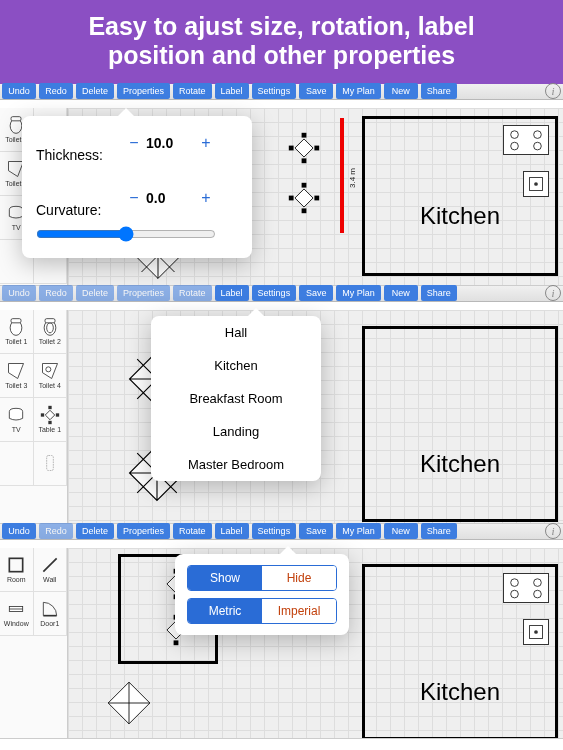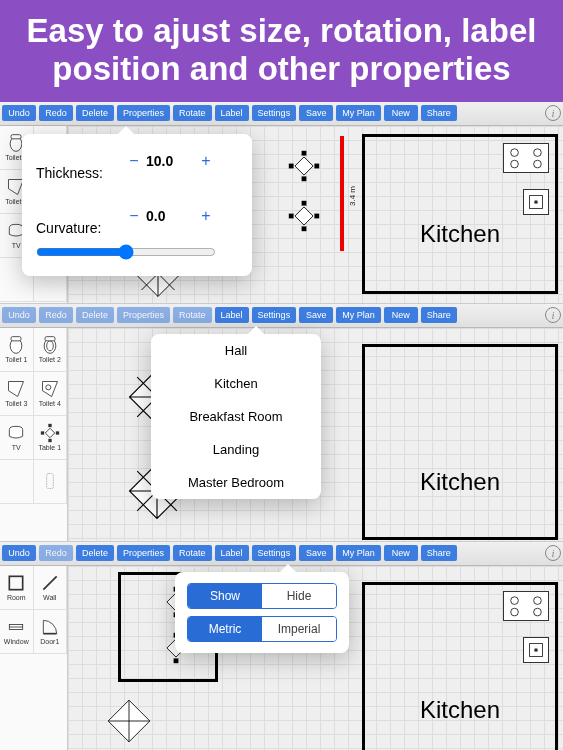--- a/index.html
+++ b/index.html
@@ -1,25 +1,25 @@
 <!DOCTYPE html>
 <html><head>
 <meta charset="utf-8">
 <style>
 * { margin: 0; padding: 0; box-sizing: border-box; }
 body { font-family: -apple-system, Helvetica, Arial, sans-serif; width: 563px; height: 750px; overflow: hidden; background: #fff; }
 
-.header { background: #8b4fc3; color: #fff; text-align: center; padding: 12px 8px 14px; font-size: 33px; font-weight: 700; line-height: 1.15; }
+.header { background: #8b4fc3; color: #fff; text-align: center; padding: 12px 8px 14px; font-size: 25px; font-weight: 700; line-height: 1.15; }
 
 .panel { position: relative; width: 563px; border-bottom: 1px solid #ccc; }
 .p1 { height: 202px; }
 .p2 { height: 238px; }
 .p3 { height: 215px; }
 
-.toolbar { display: flex; align-items: center; height: 24px; background: linear-gradient(#f0f0f0,#e0e0e0); border-bottom: 1px solid #b8b8b8; padding: 0 2px; gap: 3px; position: relative; z-index: 3; justify-content: center; }
+.toolbar { display: flex; align-items: center; height: 16px; background: linear-gradient(#f0f0f0,#e0e0e0); border-bottom: 1px solid #b8b8b8; padding: 0 2px; gap: 3px; position: relative; z-index: 3; justify-content: center; }
 .tbtn { background: #3d7de0; color: #fff; font-size: 9px; padding: 3px 6px; border-radius: 2px; cursor: pointer; display: inline-flex; align-items: center; justify-content: center; min-width: 34px; text-align: center; flex-shrink: 0; }
 .tbtn.dim { opacity: .55; }
 .info { width: 16px; height: 16px; border: 1.5px solid #888; border-radius: 50%; color: #888; font-size: 11px; display: inline-flex; align-items: center; justify-content: center; margin-left: auto; font-style: italic; font-family: Georgia, serif; cursor: pointer; }
 
 .palette { position: absolute; left: 0; top: 24px; bottom: 0; width: 68px; background: #fafafa; border-right: 1px solid #ccc; display: grid; grid-template-columns: 1fr 1fr; grid-auto-rows: 44px; z-index: 1; }
 .pcell { display: flex; flex-direction: column; align-items: center; justify-content: center; border-right: 1px solid #e0e0e0; border-bottom: 1px solid #e0e0e0; cursor: pointer; font-size: 7px; color: #333; }
 .pcell svg { width: 20px; height: 20px; }
 .pcell span { margin-top: 1px; }
 
 .canvas { position: absolute; left: 68px; right: 0; top: 24px; bottom: 0; background-color: #efefef;
@@ -39,21 +39,21 @@
 .stepper .val { width: 48px; height: 24px; text-align: left; font-size: 14px; font-weight: 700; border: none; background: #fff; }
 .slider { width: 180px; margin: 0 14px 12px; }
 .slider input { width: 100%; }
 
 .label-list { width: 170px; }
 .label-list div { padding: 9px 12px; font-size: 13px; text-align: center; cursor: pointer; }
 
 .seg { display: flex; border: 1px solid #2a6cd6; border-radius: 4px; overflow: hidden; width: 150px; margin: 7px auto; }
 .seg span { flex: 1; text-align: center; font-size: 12px; padding: 5px 0; cursor: pointer; }
 .seg .on { background: #2a6cd6; color: #fff; }
-.seg .off { color: #404040; background: #fff; }
+.seg .off { color: #c2410c; background: #fff; }
 
 .redwall { position: absolute; background: #e00; width: 4px; }
 .meas { position: absolute; font-size: 8px; color: #222; transform: rotate(-90deg); transform-origin: left top; }
 
 .diamond-table { position: absolute; width: 32px; height: 32px; }
 .diamond-table svg { width: 100%; height: 100%; }
 .umbrella { position: absolute; }
 .umbrella svg { width: 100%; height: 100%; }
 </style>
 </head>

